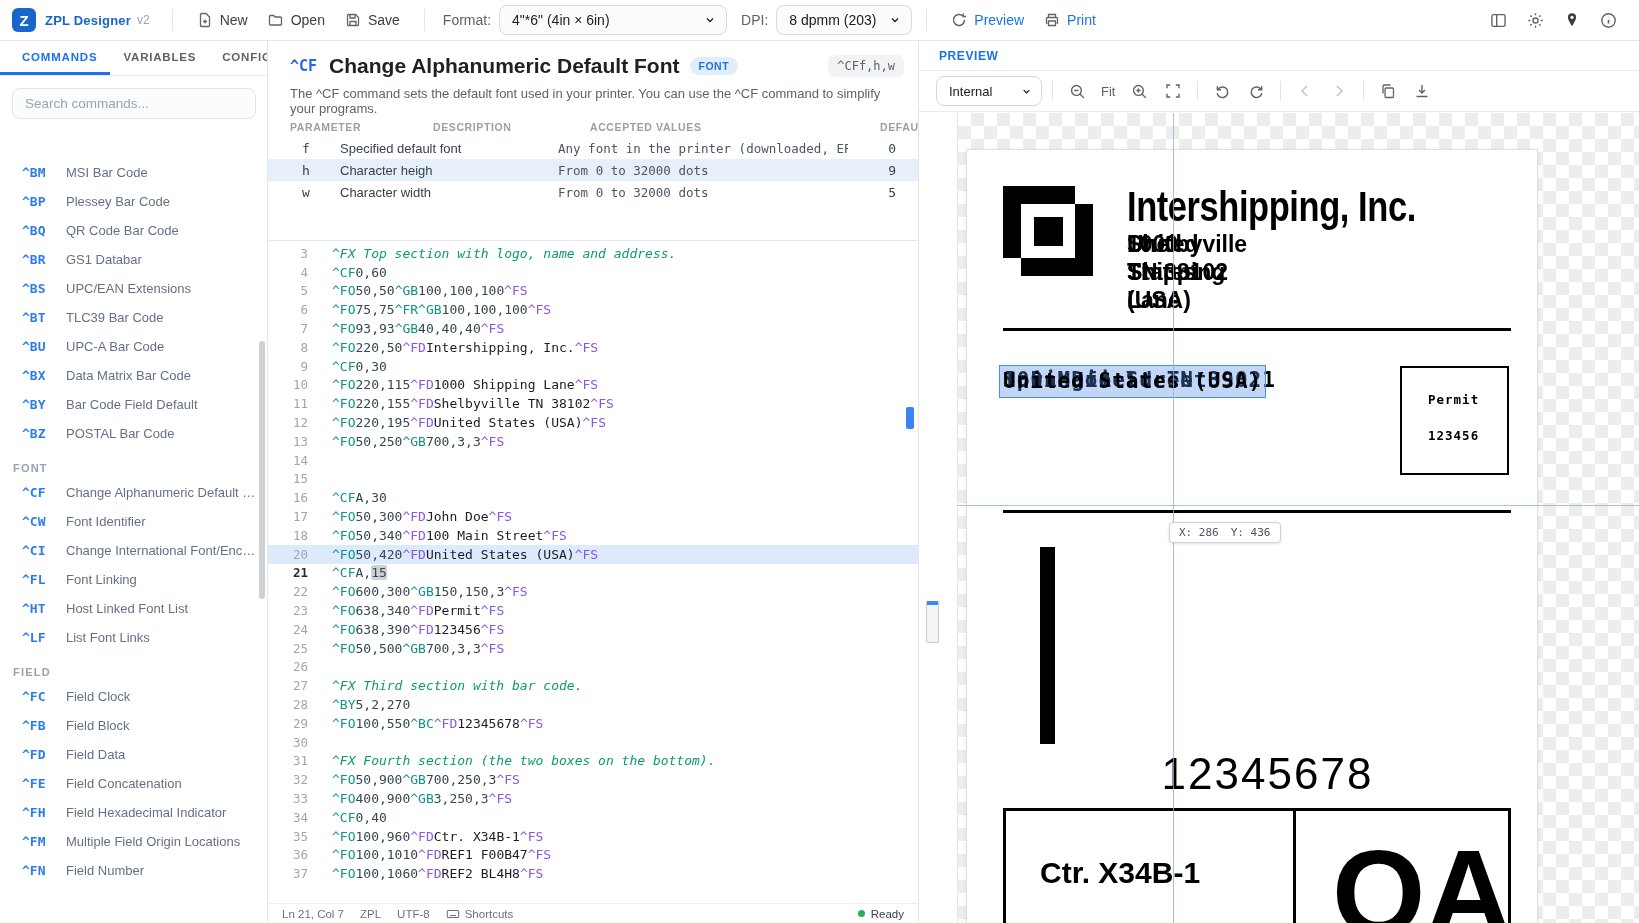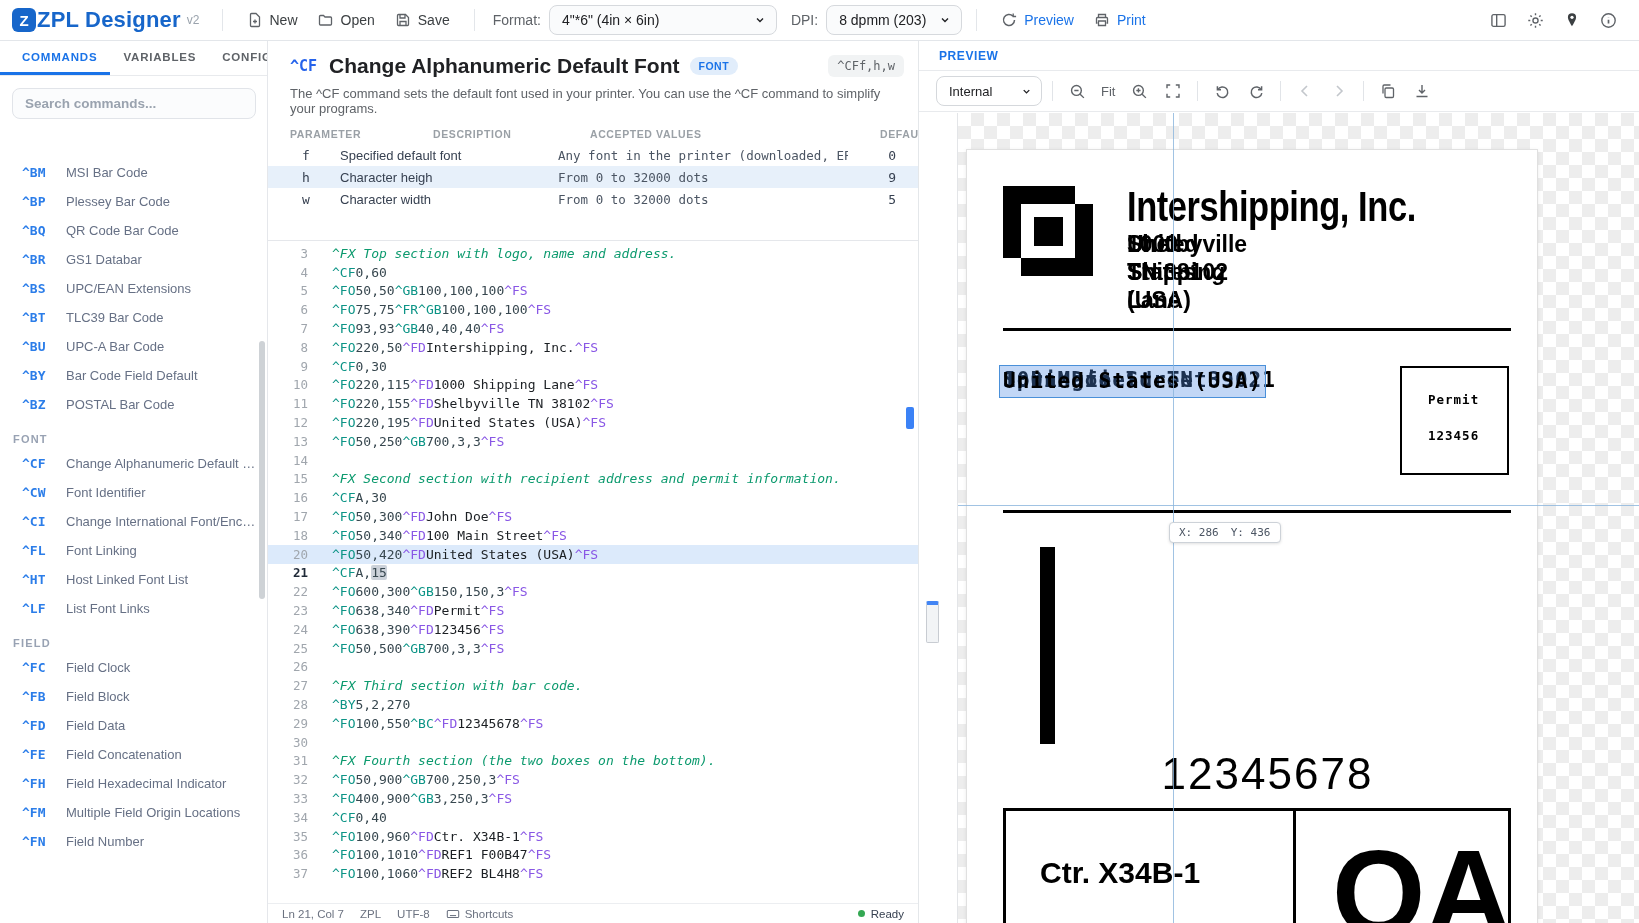--- a/index.html
+++ b/index.html
@@ -4,21 +4,21 @@
 <style>
   * { box-sizing: border-box; margin: 0; padding: 0; }
   html,body { width:1639px; height:923px; overflow:hidden; background:#fff;
     font-family:"Liberation Sans", sans-serif; color:#3c4043; }
 
   
   .topbar { position:absolute; left:0; top:0; width:1639px; height:41px; background:#fff;
     border-bottom:1px solid #e3e6ea; display:flex; align-items:center; }
   .logo-badge { width:24px; height:24px; border-radius:6px; background:#1766ca; color:#fff;
     font-weight:bold; font-size:15px; display:flex; align-items:center; justify-content:center; margin-left:12px; }
-  .app-title { color:#1766ca; font-weight:bold; font-size:22px; margin-left:1px; letter-spacing:.2px; }
+  .app-title { color:#1766ca; font-weight:bold; font-size:13px; margin-left:9px; letter-spacing:.2px; }
   .app-ver { color:#9aa3ad; font-size:12px; margin-left:6px; }
   .tb-sep { width:1px; height:22px; background:#e3e6ea; margin:0 14px; }
   .tb-btn { display:flex; align-items:center; gap:7px; font-size:14px; color:#3c4043;
     padding:6px 10px; border-radius:6px; cursor:pointer; }
   .tb-label { font-size:14px; color:#5f6368; margin:0 8px 0 4px; }
   .tb-select { display:flex; align-items:center; justify-content:space-between; gap:8px;
     border:1px solid #d6d9dd; background:#fafbfc; border-radius:8px; height:30px;
     padding:0 10px 0 12px; font-size:14px; color:#202124; cursor:pointer; }
   .tb-blue { color:#1a73e8; }
   .tb-icon { display:flex; align-items:center; color:#5f6368; }
@@ -27,21 +27,21 @@
 
   
   .sidebar { position:absolute; left:0; top:41px; width:268px; bottom:0; background:#fff;
     border-right:1px solid #e5e7eb; overflow:hidden; }
   .side-tabs { display:flex; height:35px; border-bottom:1px solid #e8eaed; }
   .side-tab { font-size:11.5px; font-weight:bold; letter-spacing:.8px; color:#5f6368;
     display:flex; align-items:center; padding:0 13px; cursor:pointer; border-bottom:3px solid transparent; }
   .side-tab.active { color:#1a73e8; border-bottom-color:#1a73e8;padding-left:22px; }
   .side-search { margin:12px; }
   .side-search input { width:244px; height:31px; border:1px solid #e1e4e9; background:#fbfcfd;
-    border-radius:8px; padding:0 12px; font-size:13.5px; color:#333; outline:none;font-weight:bold; }
+    border-radius:8px; padding:0 12px; font-size:13.5px; color:#333; outline:none; }
   .side-search input::placeholder { color:#9aa3af; }
   .cmd-list { position:absolute; left:0; right:0; top:117px; bottom:0; overflow:hidden; }
   .grp-label { font-size:11px; font-weight:bold; letter-spacing:1.2px; color:#98a2b3;
     padding:14px 0 6px 13px; height:30px; }
   .cmd-row { height:29px; display:flex; align-items:center; cursor:pointer; }
   .cmd-code { font-family:"DejaVu Sans Mono", monospace; font-size:13px; font-weight:bold;
     color:#2b7de9; width:44px; margin-left:22px; }
   .cmd-name { font-size:13px; color:#667085; white-space:nowrap; overflow:hidden;
     text-overflow:ellipsis; width:190px; }
   .side-scrollthumb { position:absolute; right:2px; top:300px; width:6px; height:258px;
@@ -51,21 +51,21 @@
   .middle { position:absolute; left:268px; top:41px; width:650px; bottom:0; background:#fff; }
   .docpanel { position:absolute; left:0; top:0; right:0; height:200px; border-bottom:1px solid #e5e7eb; }
   .doc-head { display:flex; align-items:center; padding:13px 14px 0 22px; }
   .doc-code { font-family:"DejaVu Sans Mono", monospace; font-weight:bold; font-size:15px; color:#2563eb; }
   .doc-title { font-size:21px; font-weight:600; color:#202124; margin-left:12px; }
   .doc-badge { background:#e1edfb; color:#1a73e8; font-size:10.5px; font-weight:bold;
     letter-spacing:.5px; border-radius:10px; padding:3px 9px; margin-left:10px; }
   .doc-chip { margin-left:auto; background:#f1f3f4; border-radius:6px; padding:4px 9px;
     font-family:"DejaVu Sans Mono", monospace; font-size:12px; color:#5f6368; }
   .doc-desc { font-size:13px; color:#5f6368; padding:8px 20px 0 22px; }
-  .doc-table { margin-top:8px; }
+  .doc-table { margin-top:1px; }
   .doc-thead { display:grid; grid-template-columns:143px 157px 290px 1fr; padding:0 22px;
     font-size:10.5px; font-weight:bold; letter-spacing:.6px; color:#9aa0a6; height:20px; align-items:center; }
   .doc-thead .right, .doc-trow .right { text-align:right; }
   .doc-trow { display:grid; grid-template-columns:38px 218px 290px 1fr; padding:0 22px 0 34px;
     height:22px; align-items:center; font-size:13px; color:#374151; }
   .doc-trow.hl { background:#e7f0fa; }
   .doc-trow .p { font-family:"DejaVu Sans Mono", monospace; }
   .doc-trow .v { font-family:"DejaVu Sans Mono", monospace; font-size:12.5px; color:#4b5563;
     white-space:nowrap; overflow:hidden; }
   .doc-trow .right { font-family:"DejaVu Sans Mono", monospace; }
@@ -293,20 +293,24 @@
       </div>
       <div class="cmd-row">
         <span class="cmd-code">^BT</span>
         <span class="cmd-name">TLC39 Bar Code</span>
       </div>
       <div class="cmd-row">
         <span class="cmd-code">^BU</span>
         <span class="cmd-name">UPC-A Bar Code</span>
       </div>
       <div class="cmd-row">
+        <span class="cmd-code">^BX</span>
+        <span class="cmd-name">Data Matrix Bar Code</span>
+      </div>
+      <div class="cmd-row">
         <span class="cmd-code">^BY</span>
         <span class="cmd-name">Bar Code Field Default</span>
       </div>
       <div class="cmd-row">
         <span class="cmd-code">^BZ</span>
         <span class="cmd-name">POSTAL Bar Code</span>
       </div>
       <div class="grp-label">FONT</div>
       <div class="cmd-row">
         <span class="cmd-code">^CF</span>
@@ -410,21 +414,21 @@
       <div class="cline"><span class="lnum">5</span><span class="ltext"><span class="tk-c">^FO</span><span class="tk-n">50,50</span><span class="tk-c">^GB</span><span class="tk-n">100,100,100</span><span class="tk-f">^FS</span></span></div>
       <div class="cline"><span class="lnum">6</span><span class="ltext"><span class="tk-c">^FO</span><span class="tk-n">75,75</span><span class="tk-c">^FR</span><span class="tk-c">^GB</span><span class="tk-n">100,100,100</span><span class="tk-f">^FS</span></span></div>
       <div class="cline"><span class="lnum">7</span><span class="ltext"><span class="tk-c">^FO</span><span class="tk-n">93,93</span><span class="tk-c">^GB</span><span class="tk-n">40,40,40</span><span class="tk-f">^FS</span></span></div>
       <div class="cline"><span class="lnum">8</span><span class="ltext"><span class="tk-c">^FO</span><span class="tk-n">220,50</span><span class="tk-f">^FD</span><span class="tk-d">Intershipping, Inc.</span><span class="tk-f">^FS</span></span></div>
       <div class="cline"><span class="lnum">9</span><span class="ltext"><span class="tk-c">^CF</span><span class="tk-n">0,30</span></span></div>
       <div class="cline"><span class="lnum">10</span><span class="ltext"><span class="tk-c">^FO</span><span class="tk-n">220,115</span><span class="tk-f">^FD</span><span class="tk-d">1000 Shipping Lane</span><span class="tk-f">^FS</span></span></div>
       <div class="cline"><span class="lnum">11</span><span class="ltext"><span class="tk-c">^FO</span><span class="tk-n">220,155</span><span class="tk-f">^FD</span><span class="tk-d">Shelbyville TN 38102</span><span class="tk-f">^FS</span></span></div>
       <div class="cline"><span class="lnum">12</span><span class="ltext"><span class="tk-c">^FO</span><span class="tk-n">220,195</span><span class="tk-f">^FD</span><span class="tk-d">United States (USA)</span><span class="tk-f">^FS</span></span></div>
       <div class="cline"><span class="lnum">13</span><span class="ltext"><span class="tk-c">^FO</span><span class="tk-n">50,250</span><span class="tk-c">^GB</span><span class="tk-n">700,3,3</span><span class="tk-f">^FS</span></span></div>
       <div class="cline"><span class="lnum">14</span><span class="ltext"></span></div>
-      <div class="cline"><span class="lnum">15</span><span class="ltext"><span class="tk-x">^FX Second section with recipient address and permit information.</span></span></div>
+      <div class="cline"><span class="lnum">15</span></div>
       <div class="cline"><span class="lnum">16</span><span class="ltext"><span class="tk-c">^CF</span><span class="tk-n">A,30</span></span></div>
       <div class="cline"><span class="lnum">17</span><span class="ltext"><span class="tk-c">^FO</span><span class="tk-n">50,300</span><span class="tk-f">^FD</span><span class="tk-d">John Doe</span><span class="tk-f">^FS</span></span></div>
       <div class="cline"><span class="lnum">18</span><span class="ltext"><span class="tk-c">^FO</span><span class="tk-n">50,340</span><span class="tk-f">^FD</span><span class="tk-d">100 Main Street</span><span class="tk-f">^FS</span></span></div>
       <div class="cline hl"><span class="lnum">20</span><span class="ltext"><span class="tk-c">^FO</span><span class="tk-n">50,420</span><span class="tk-f">^FD</span><span class="tk-d">United States (USA)</span><span class="tk-f">^FS</span></span></div>
       <div class="cline"><span class="lnum active">21</span><span class="ltext"><span class="tk-c">^CF</span><span class="tk-n">A,</span><span class="tk-s">15</span></span></div>
       <div class="cline"><span class="lnum">22</span><span class="ltext"><span class="tk-c">^FO</span><span class="tk-n">600,300</span><span class="tk-c">^GB</span><span class="tk-n">150,150,3</span><span class="tk-f">^FS</span></span></div>
       <div class="cline"><span class="lnum">23</span><span class="ltext"><span class="tk-c">^FO</span><span class="tk-n">638,340</span><span class="tk-f">^FD</span><span class="tk-d">Permit</span><span class="tk-f">^FS</span></span></div>
       <div class="cline"><span class="lnum">24</span><span class="ltext"><span class="tk-c">^FO</span><span class="tk-n">638,390</span><span class="tk-f">^FD</span><span class="tk-d">123456</span><span class="tk-f">^FS</span></span></div>
       <div class="cline"><span class="lnum">25</span><span class="ltext"><span class="tk-c">^FO</span><span class="tk-n">50,500</span><span class="tk-c">^GB</span><span class="tk-n">700,3,3</span><span class="tk-f">^FS</span></span></div>
       <div class="cline"><span class="lnum">26</span><span class="ltext"></span></div>

